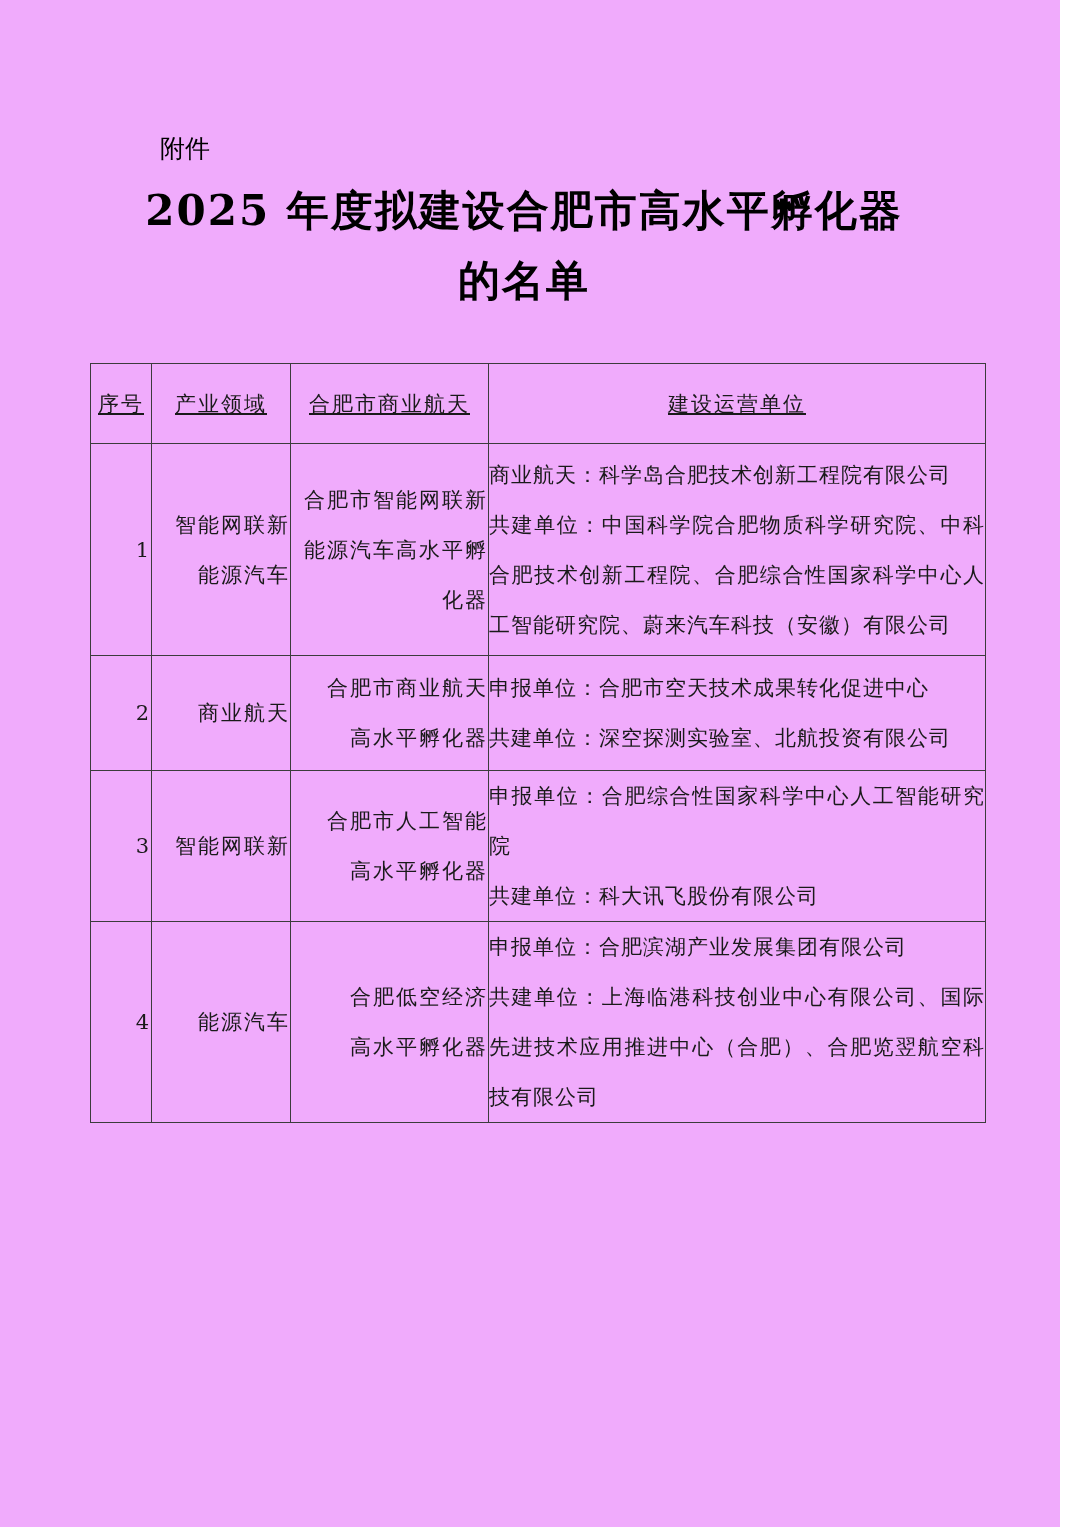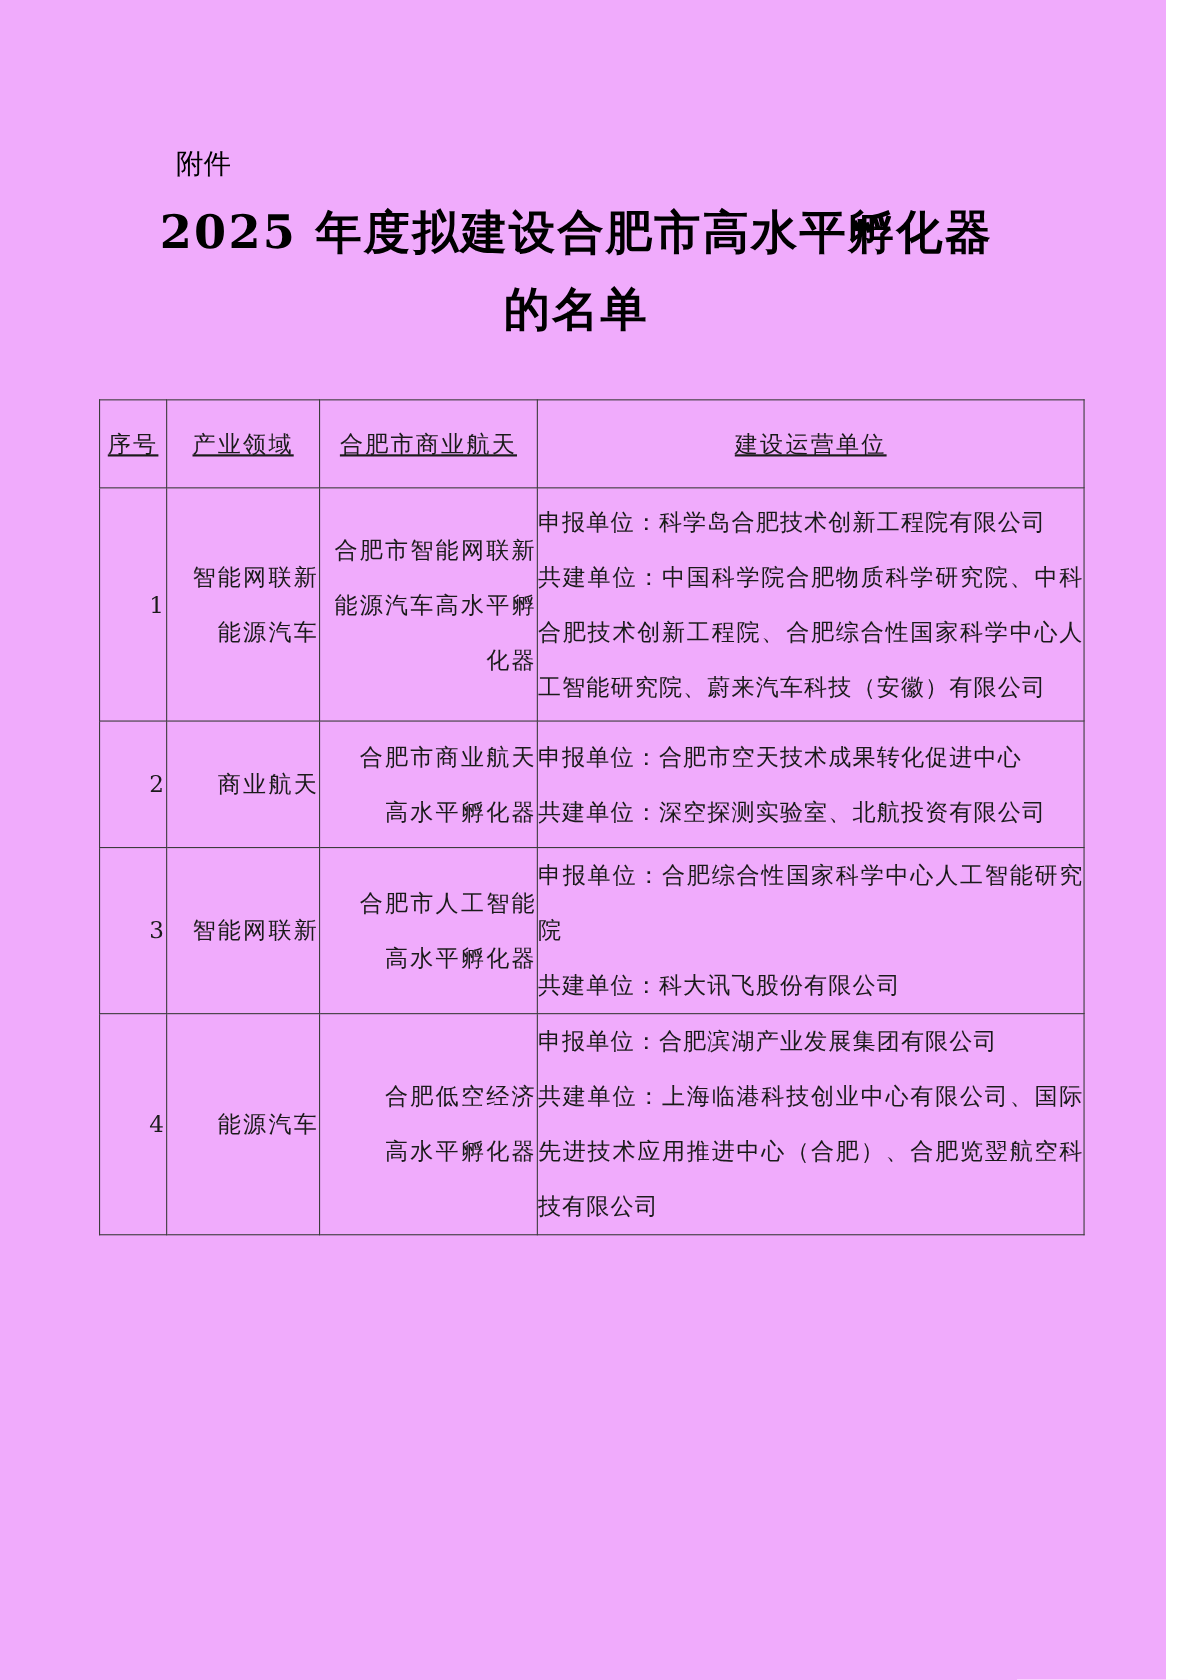--- a/index.html
+++ b/index.html
@@ -103,21 +103,21 @@
       </tr>
 
       <tr class="row-1">
         <td class="cell-center">1</td>
         <td class="cell-center">智能网联新
 能源汽车</td>
         <td class="cell-center">合肥市智能网联新
 能源汽车高水平孵
 化器</td>
         <td class="cell-operator">
-          <p>申报单位：科学岛合肥技术创新工程院有限公司</p>
+          <p>商业航天：科学岛合肥技术创新工程院有限公司</p>
           <p>共建单位：中国科学院合肥物质科学研究院、中科合肥技术创新工程院、合肥综合性国家科学中心人工智能研究院、蔚来汽车科技（安徽）有限公司</p>
         </td>
       </tr>
 
       <tr class="row-2">
         <td class="cell-center">2</td>
         <td class="cell-center">商业航天</td>
         <td class="cell-center">合肥市商业航天
 高水平孵化器</td>
         <td class="cell-operator">

